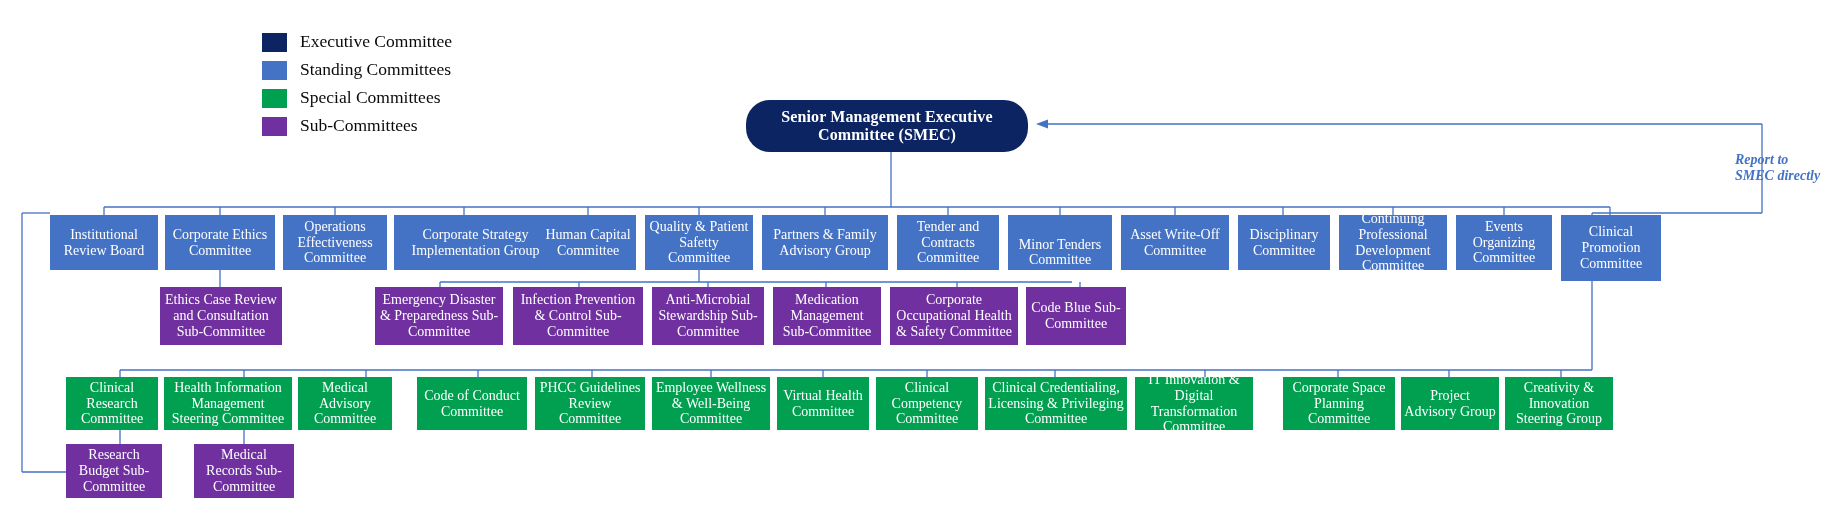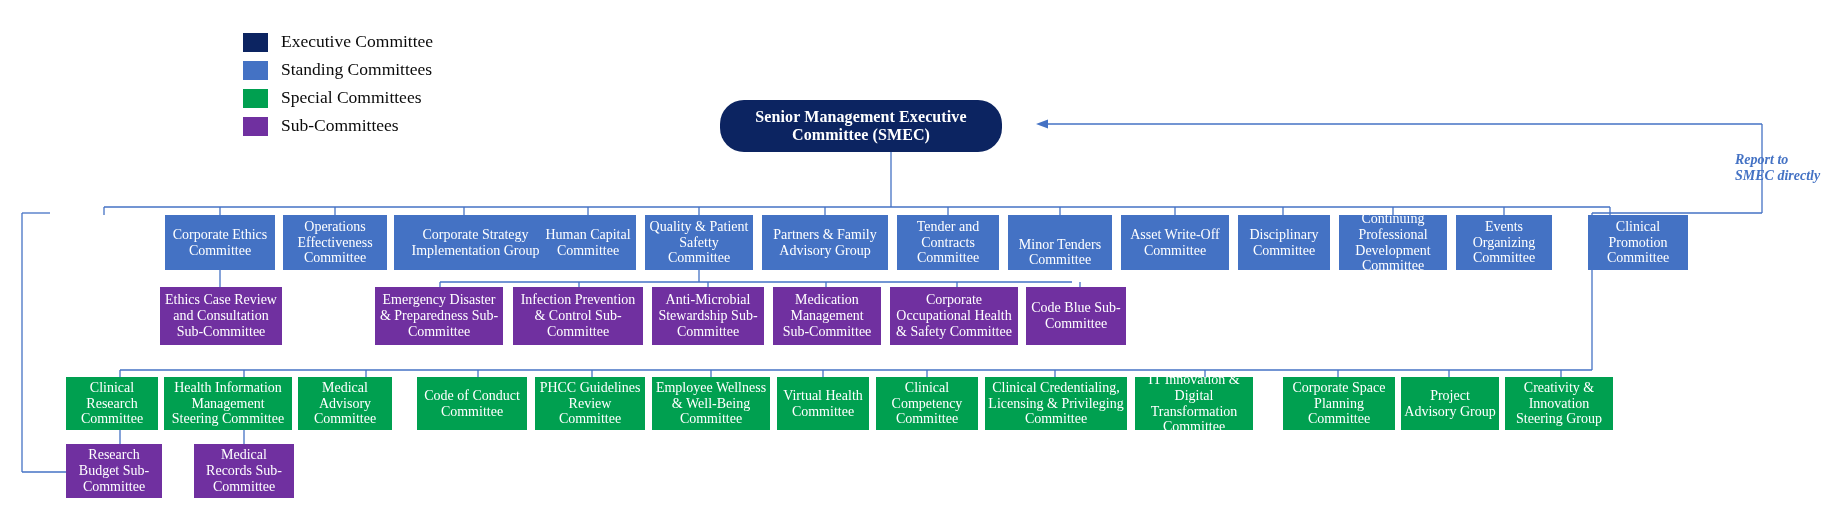--- a/index.html
+++ b/index.html
@@ -8,21 +8,21 @@
     font-family:"Liberation Serif","DejaVu Serif",serif;
     overflow:hidden;position:relative;
   }
   #chart{position:absolute;left:0;top:0;width:1825px;height:513px;}
 
   
   #wires{position:absolute;left:0;top:0;width:1825px;height:513px;pointer-events:none;}
 
   
   .legend{position:absolute;left:243px;top:28px;}
-  .legend-row{display:flex;align-items:center;height:28px;}
+  .legend-row{display:flex;align-items:center;height:28px;margin-left:19px;}
   .legend-swatch{width:25px;height:19px;margin-right:13px;flex:0 0 auto;}
   .legend-label{font-size:17.5px;color:#0a0a0a;line-height:1;white-space:nowrap;}
 
   
   .node{
     position:absolute;box-sizing:border-box;
     display:flex;align-items:center;justify-content:center;
     text-align:center;color:#ffffff;
     line-height:1.12;
     padding:2px 3px;
@@ -123,27 +123,30 @@
     <div class="legend-row">
       <span class="legend-swatch" style="background:#00a050"></span>
       <span class="legend-label">Special Committees</span>
     </div>
     <div class="legend-row">
       <span class="legend-swatch" style="background:#7030a0"></span>
       <span class="legend-label">Sub-Committees</span>
     </div>
   </div>
 
-  <div class="node exec" style="left:720px;top:100px;width:282px;height:52px;border-radius:24px;">
+  <div class="node exec" style="left:746px;top:100px;width:282px;height:52px;border-radius:24px;">
     <span>Senior Management Executive Committee (SMEC)</span>
   </div>
 
   <div class="annot" style="left:1735px;top:152px;width:90px;">Report to
 SMEC directly</div>
 
+  <div class="node standing" style="left:50px;top:215px;width:108px;height:55px;">
+    <span>Institutional Review Board</span>
+    </div>
   <div class="node standing" style="left:165px;top:215px;width:110px;height:55px;">
     <span>Corporate Ethics Committee</span>
     </div>
   <div class="node standing" style="left:283px;top:215px;width:104px;height:55px;">
     <span>Operations Effectiveness Committee</span>
     </div>
   <div class="node standing" style="left:394px;top:215px;width:163px;height:55px;">
     <span>Corporate Strategy Implementation Group</span>
     </div>
   <div class="node standing" style="left:540px;top:215px;width:96px;height:55px;">
@@ -166,21 +169,21 @@
     </div>
   <div class="node standing" style="left:1238px;top:215px;width:92px;height:55px;">
     <span>Disciplinary Committee</span>
     </div>
   <div class="node standing" style="left:1339px;top:215px;width:108px;height:55px;">
     <span>Continuing Professional Development Committee</span>
     </div>
   <div class="node standing" style="left:1456px;top:215px;width:96px;height:55px;">
     <span>Events Organizing Committee</span>
     </div>
-  <div class="node standing" style="left:1561px;top:215px;width:100px;height:55px;margin-left:27px;">
+  <div class="node standing" style="left:1561px;top:215px;width:100px;height:66px;">
     <span>Clinical Promotion Committee</span>
     </div>
 
   <div class="node sub" style="left:160px;top:287px;width:122px;height:58px;">
     <span>Ethics Case Review and Consultation Sub-Committee</span>
     </div>
   <div class="node sub" style="left:375px;top:287px;width:128px;height:58px;">
     <span>Emergency Disaster &amp; Preparedness Sub-Committee</span>
     </div>
   <div class="node sub" style="left:513px;top:287px;width:130px;height:58px;">

